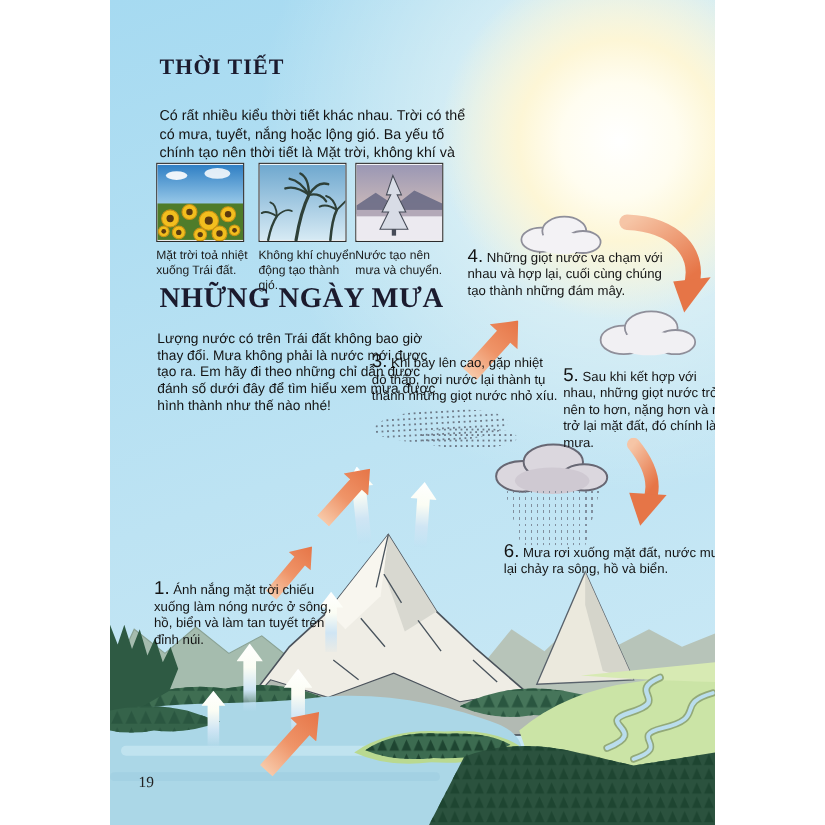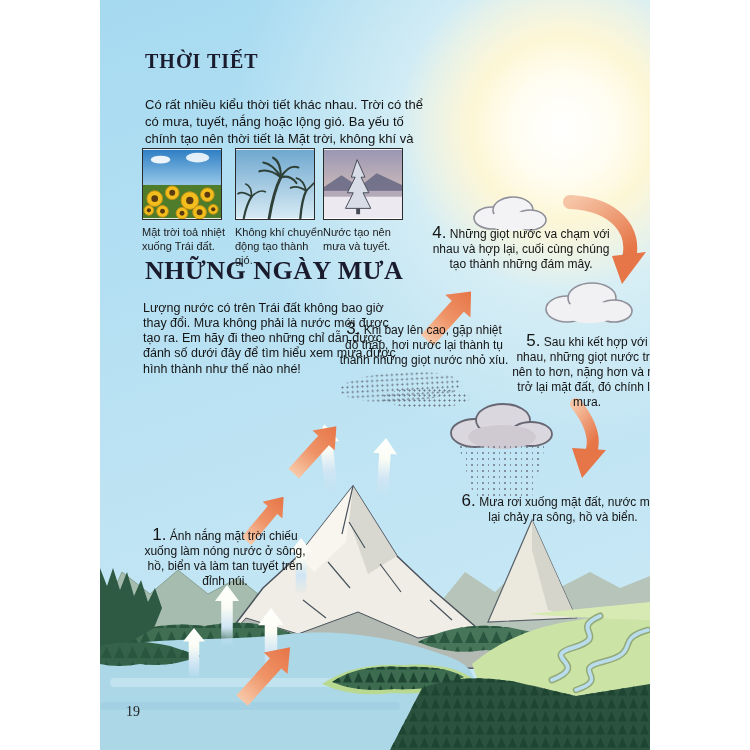--- a/index.html
+++ b/index.html
@@ -13,21 +13,21 @@
        background:radial-gradient(circle,#ffffff 0%,#fffdf0 22%,#fdf6d6 38%,rgba(253,246,214,0) 68%);}
   .landscape{position:absolute;left:0;top:450px;width:550px;height:300px;}
   h1,h2{margin:0;font-family:"Liberation Serif","DejaVu Serif",serif;color:#1b1b2e;font-weight:bold;}
   .title{position:absolute;left:45px;top:50px;font-size:20px;letter-spacing:1px;}
   .intro{position:absolute;left:45px;top:84px;width:292px;font-size:13px;line-height:1.3;}
   .h2{position:absolute;left:45px;top:256px;font-size:26px;letter-spacing:0.5px;}
   .sectionp{position:absolute;left:43px;top:288px;width:258px;font-size:12.5px;line-height:1.22;}
   .photo{position:absolute;width:80px;height:72px;border:1px solid #2b2b2b;background:#fff;box-sizing:border-box;}
   .photo svg{display:block;width:100%;height:100%;}
   .caption{position:absolute;width:90px;font-size:11px;line-height:1.25;color:#1c1c1c;}
-  .step{position:absolute;font-size:12px;line-height:1.25;text-align:center;}
+  .step{position:absolute;font-size:12px;line-height:1.25;}
   .step .n{font-size:17px;line-height:1;}
   .pagenum{position:absolute;left:26px;top:704px;font-family:"Liberation Serif","DejaVu Serif",serif;font-size:14px;color:#222;}
   .varrow{position:absolute;
     clip-path:polygon(50% 0,100% 26%,74% 26%,74% 100%,26% 100%,26% 26%,0 26%);
     background:linear-gradient(to bottom,#ffffff 0%,#fbfdf4 35%,#cfe5f4 68%,rgba(168,205,235,0.05) 100%);}
   .oarrow{position:absolute;
     clip-path:polygon(50% 0,100% 30%,74% 30%,74% 100%,26% 100%,26% 30%,0 30%);
     background:linear-gradient(to top,#f7c9a9 0%,#ef9468 45%,#e67547 100%);}
   .cloud,.curve{position:absolute;}
   .rain{position:absolute;left:355px;top:446px;width:94px;height:50px;opacity:.85;
@@ -248,21 +248,21 @@
         <path d="M0,38 L18,26 L36,38 L54,24 L80,36 L80,46 L0,46 Z" fill="#6a6c86" opacity="0.9"></path>
         <rect y="42" width="80" height="8" fill="#b3a9b8"></rect>
         <rect y="48" width="80" height="22" fill="#eceaf0"></rect>
         <path d="M34,10 L42,28 L38,28 L46,44 L40,44 L48,60 L22,60 L30,44 L24,44 L32,28 L28,28 Z" fill="#d8dce6" stroke="#474c58" stroke-width="1"></path>
         <rect x="33" y="60" width="4" height="6" fill="#474c58"></rect>
       </svg>
     </div>
 
     <div class="caption" style="left:135px;top:226px;">Không khí chuyển động tạo thành gió.</div>
     <div class="caption" style="left:42px;top:226px;">Mặt trời toả nhiệt xuống Trái đất.</div>
-    <div class="caption" style="left:223px;top:226px;">Nước tạo nên mưa và tuyết.</div>
+    <div class="caption" style="left:223px;top:226px;">Nước tạo nên mưa và chuyển.</div>
 
     <h2 class="h2">NHỮNG NGÀY MƯA</h2>
     <p class="sectionp">Lượng nước có trên Trái đất không bao giờ thay đổi. Mưa không phải là nước mới được tạo ra. Em hãy đi theo những chỉ dẫn được đánh số dưới đây để tìm hiểu xem mưa được hình thành như thế nào nhé!</p>
 
     <div class="step" style="left:40px;top:526px;width:170px;">
       <span class="n">1.</span>
       <span class="t">Ánh nắng mặt trời chiếu xuống làm nóng nước ở sông, hồ, biển và làm tan tuyết trên đỉnh núi.</span>
     </div>
     <div class="step" style="left:238px;top:320px;width:172px;">
       <span class="n">3.</span>

